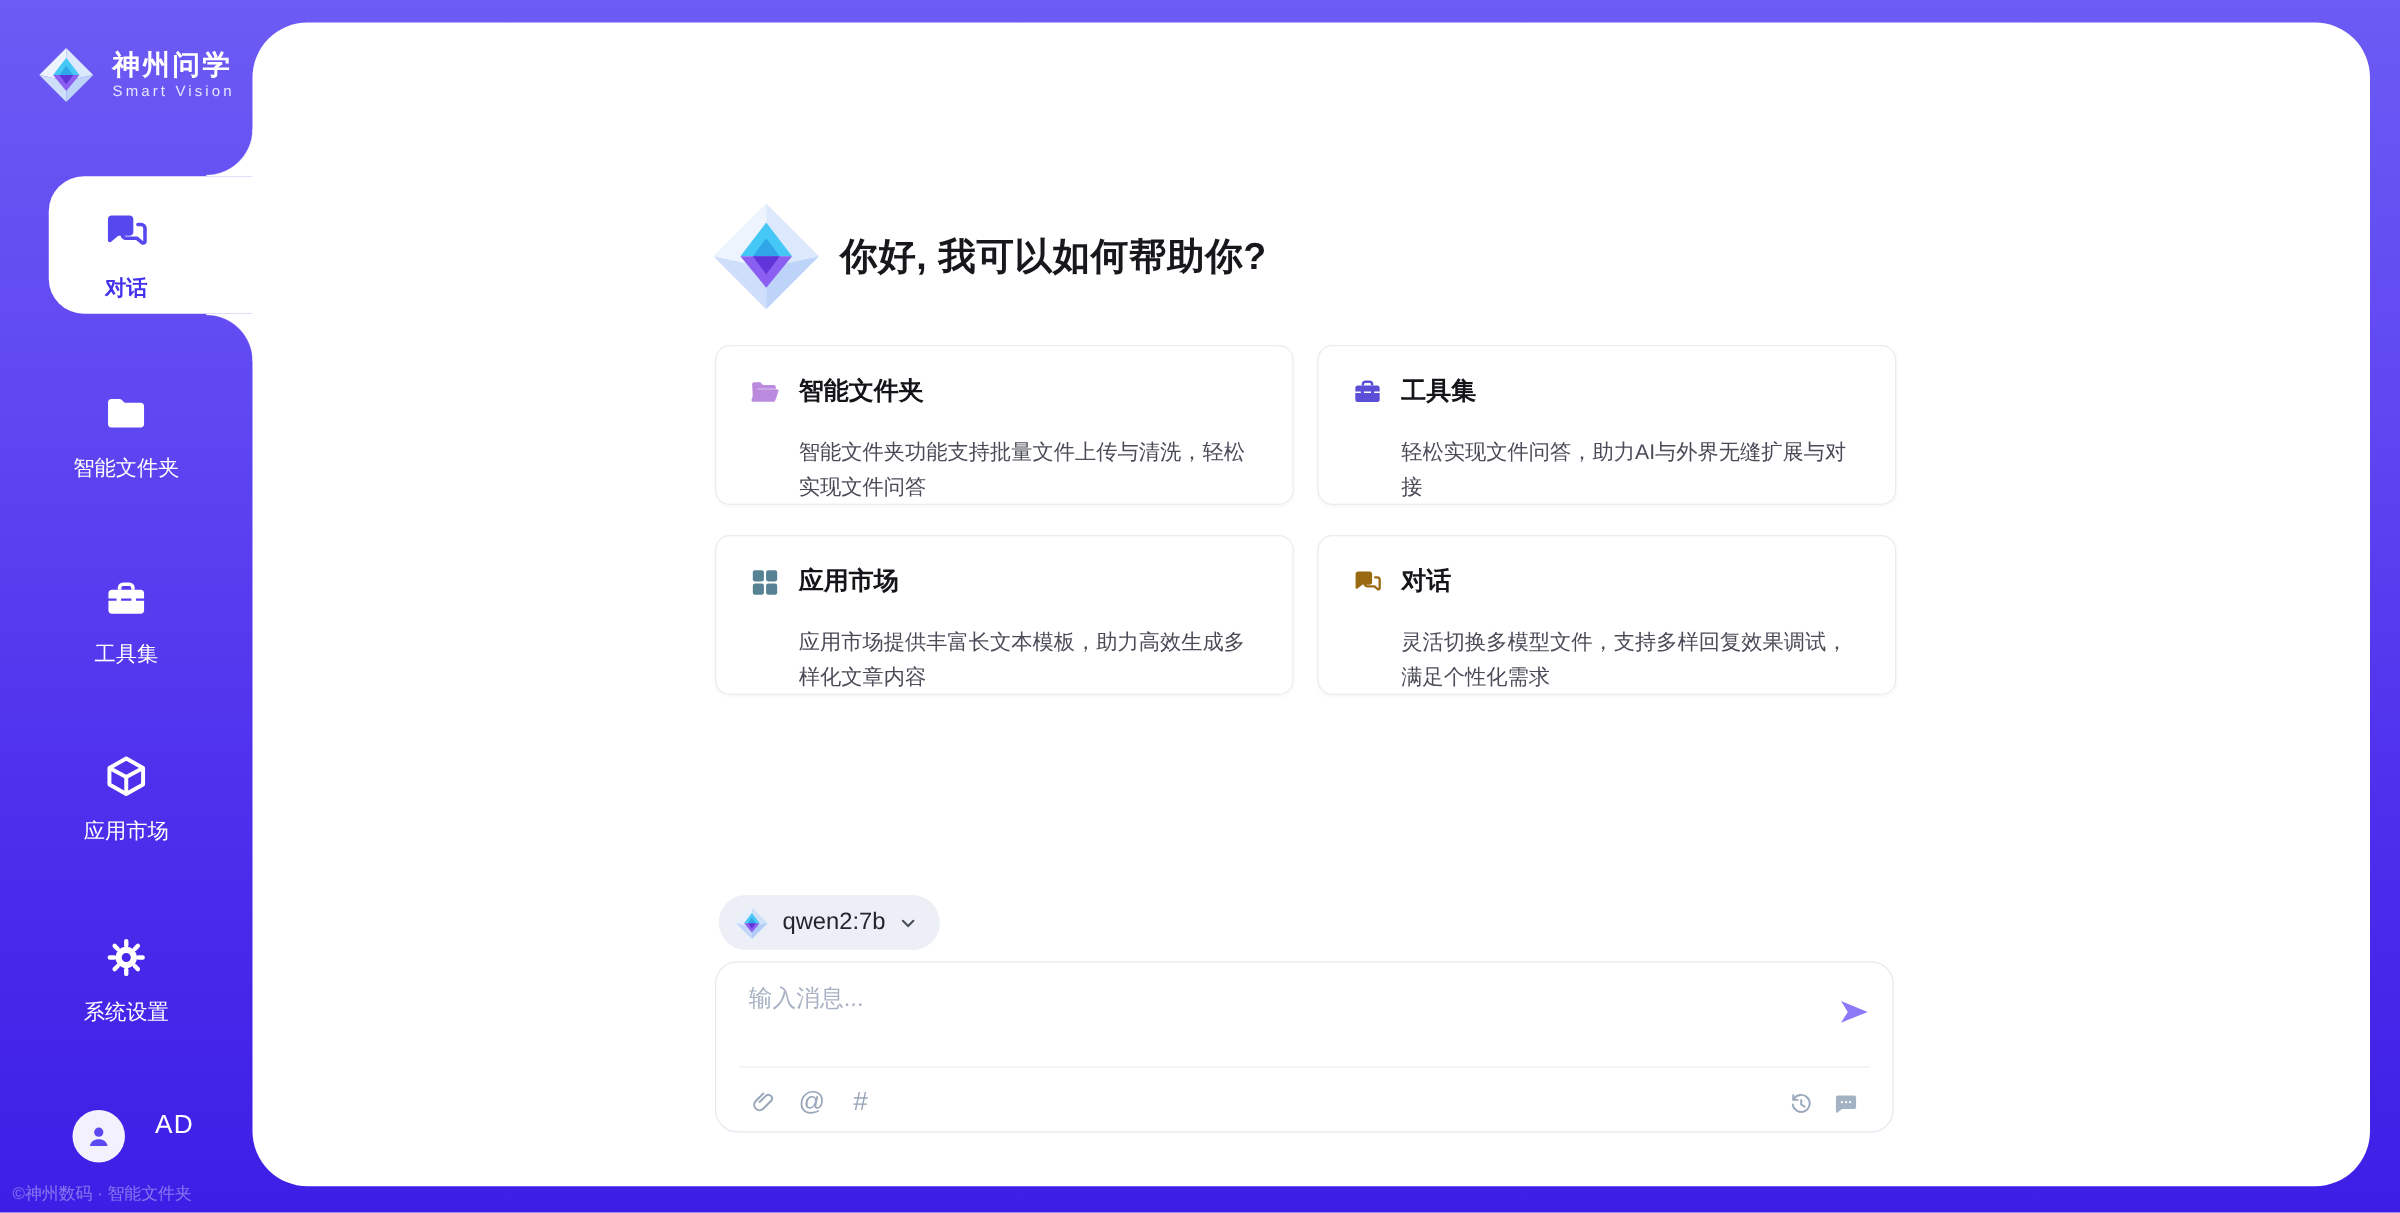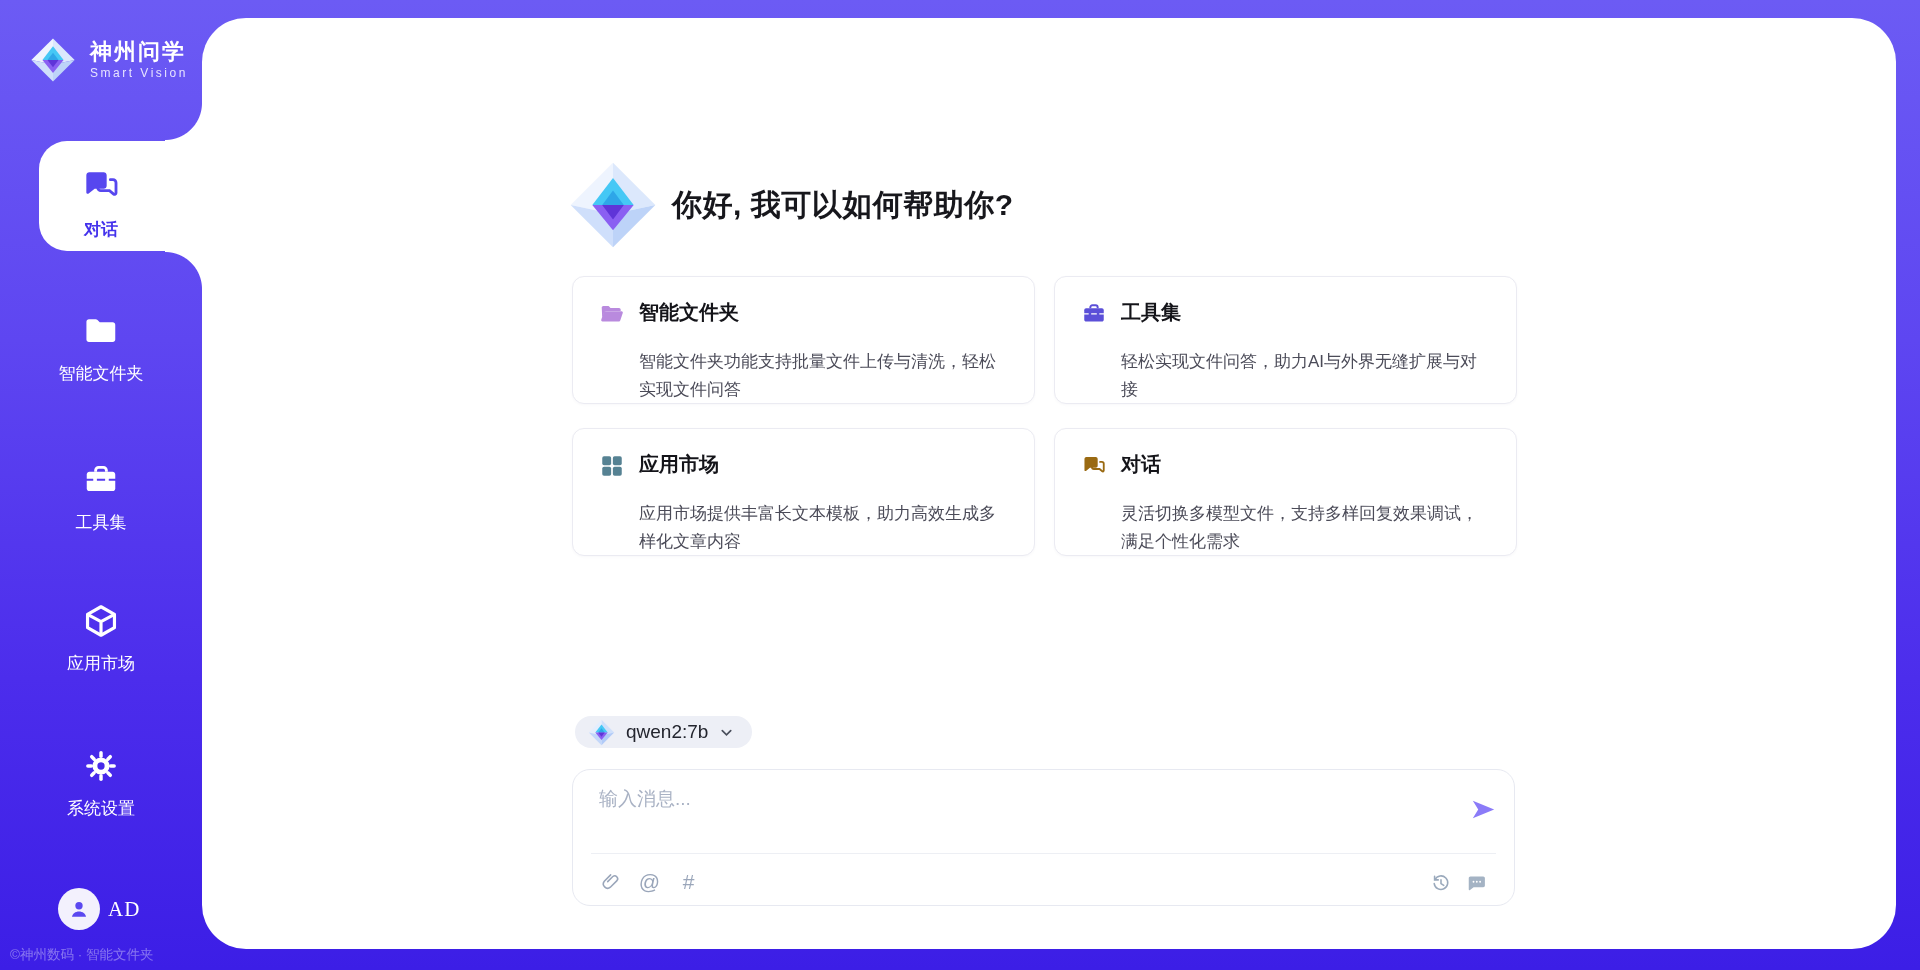--- a/index.html
+++ b/index.html
@@ -35,21 +35,21 @@
   .nav-item .nlabel { display:block; color:#ffffff; font-size:17px; margin-top:8px; }
   .nav-item.active .nlabel { color:#4432ec; font-weight:bold; }
   .nav-chat    { top:150px; }
   .nav-folder  { top:296px; }
   .nav-tools   { top:445px; }
   .nav-market  { top:586px; }
   .nav-settings{ top:731px; }
   .nicon svg { width:38px; height:38px; }
   .nav-chat .nicon svg { width:40px; height:40px; }
 
-  .user-row { position:absolute; left:58px; top:872px; display:flex; align-items:center; gap:8px; cursor:pointer;font-family:Liberation Serif, serif; }
+  .user-row { position:absolute; left:58px; top:872px; display:flex; gap:24px; cursor:pointer; }
   .avatar { width:42px; height:42px; border-radius:50%; background:#f3f1fd; display:flex; align-items:center; justify-content:center; }
   .avatar svg { width:26px; height:26px; color:#5b48f0; }
   .user-name { color:#ffffff; font-size:21px; letter-spacing:1px; }
 
   .side-footer { position:absolute; left:10px; top:930px; width:192px; color:rgba(255,255,255,0.38); font-size:13.5px; white-space:nowrap; }
 
   
   .main { position:absolute; left:202px; top:18px; right:24px; bottom:21px; z-index:4; }
 
   .hero { position:absolute; left:366px; top:142px; display:flex; align-items:center; }
@@ -62,21 +62,21 @@
           box-shadow:0 1px 3px rgba(40,40,80,0.03); }
   .card .cicon { position:absolute; left:26px; top:24px; width:26px; height:26px; }
   .card .cicon svg { width:26px; height:26px; }
   .card .ctitle { position:absolute; left:66px; top:22px; font-size:20px; font-weight:bold; color:#141419; }
   .card .cdesc  { position:absolute; left:66px; right:26px; top:60px; font-size:17px; line-height:28px; color:#4b4b58;margin-top:11px; }
   .ic-folder-open { color:#b98ade; }
   .ic-toolbox2    { color:#5b4fd8; }
   .ic-grid        { color:#568293; }
   .ic-chat2       { color:#9a6a12; }
 
-  .model-pill { position:absolute; left:373px; top:698px; height:32px; padding:0 18px 0 13px;
+  .model-pill { position:absolute; left:373px; top:698px; height:44px; padding:0 18px 0 13px;
                 background:#edeff6; border-radius:22px; display:flex; align-items:center; gap:11px; cursor:pointer; }
   .model-pill .mlogo { width:27px; height:27px; }
   .model-name { font-size:19px; color:#23252e; }
   .chev svg { width:15px; height:15px; display:block; }
 
   .composer { position:absolute; left:370px; top:751px; width:943px; height:137px;
               background:#fff; border:1.5px solid #e7e9f1; border-radius:18px; }
   .composer textarea {
       position:absolute; left:26px; top:16px; width:840px; height:56px;
       border:none; outline:none; resize:none; background:transparent;

